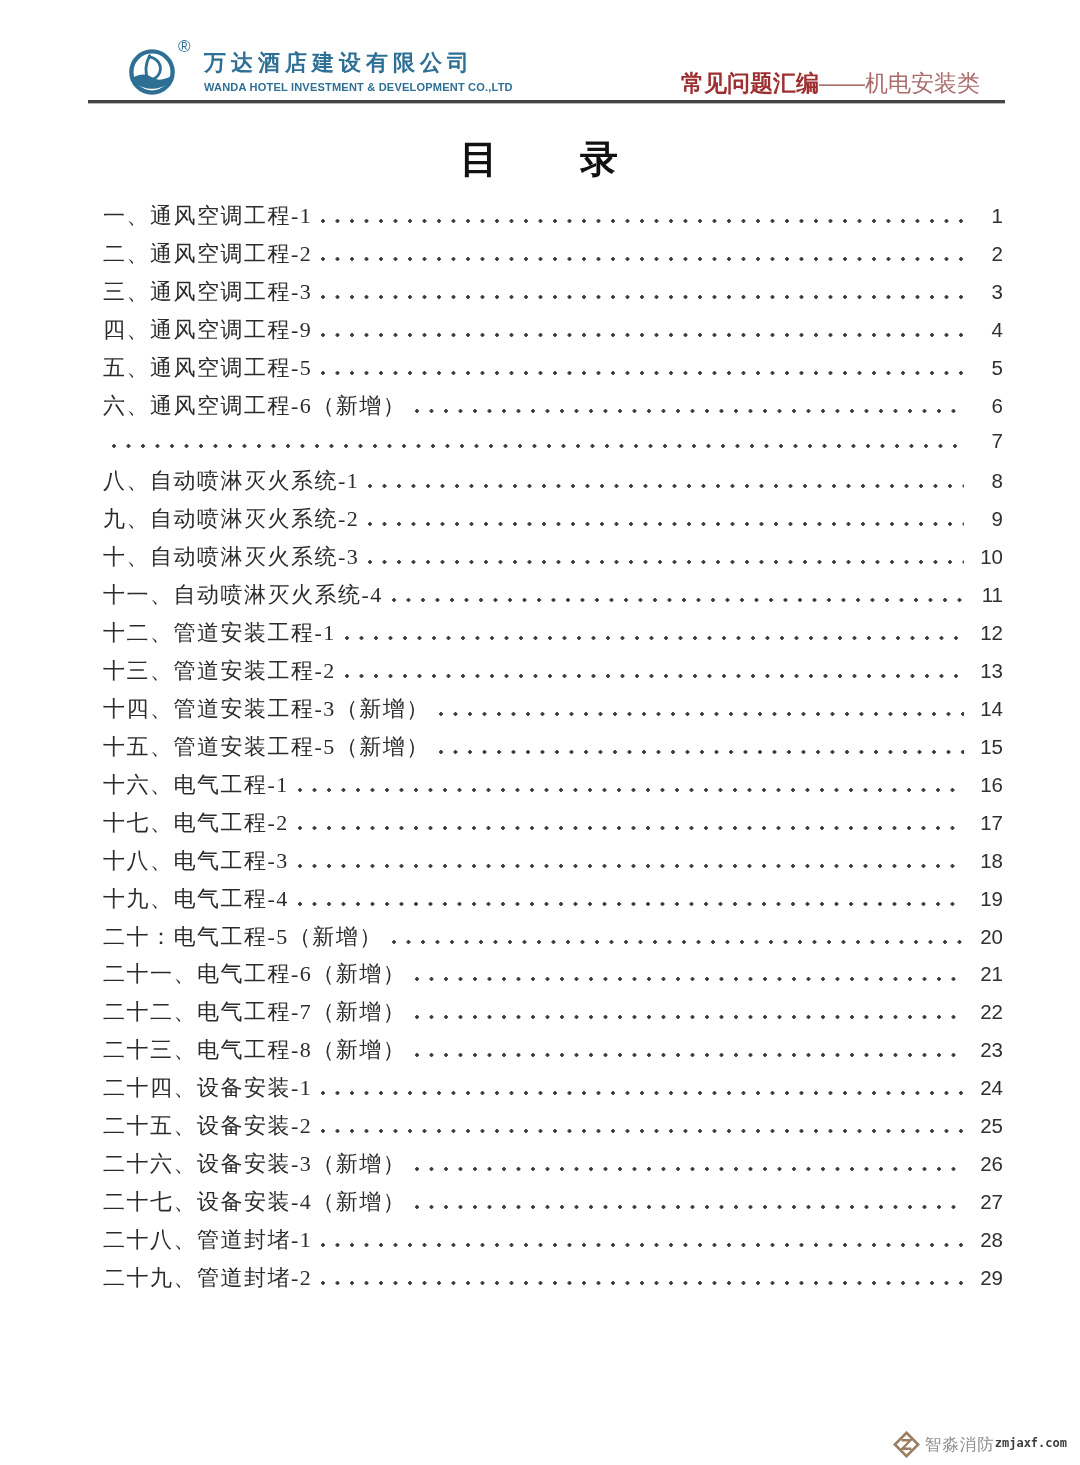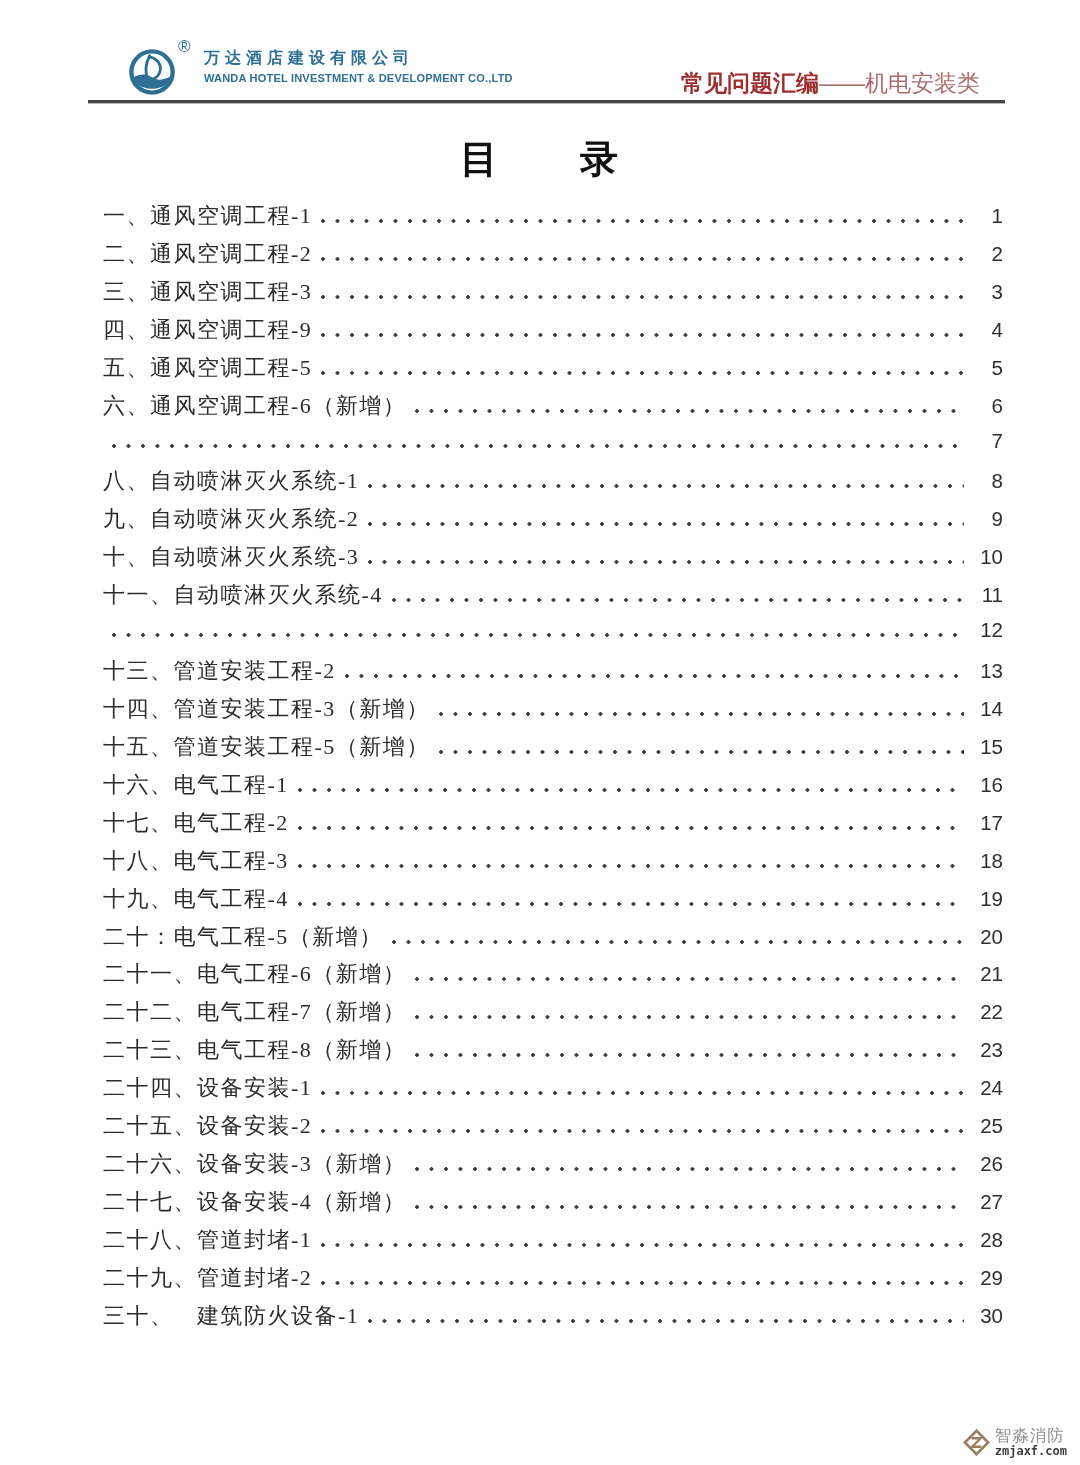--- a/index.html
+++ b/index.html
@@ -15,21 +15,21 @@
   .brand{position:absolute;left:128px;top:40px;display:flex;align-items:flex-start;}
   .logo-wrap{position:relative;width:72px;height:58px;}
   .logo-wrap svg.wanda{position:absolute;left:0;top:8px;}
   .reg-mark{
     position:absolute;left:50px;top:-2px;
     color:#2e7095;font-size:17px;line-height:1;
     font-family:"Liberation Sans",sans-serif;
   }
   .names{margin-left:4px;padding-top:8px;}
   .zh-name{
-    color:#2e7095;font-size:16px;font-weight:600;
+    color:#2e7095;font-size:22px;font-weight:600;
     letter-spacing:5px;white-space:nowrap;
     font-family:"Liberation Sans",sans-serif;
   }
   .en-name{
     color:#2e7095;font-size:11.5px;font-weight:600;
     letter-spacing:0.2px;margin-top:3px;white-space:nowrap;
     transform:scaleX(0.96);transform-origin:left;
   }
   .slogan{
     position:absolute;right:100px;top:68px;
@@ -67,21 +67,21 @@
   .toc-row .pg{
     min-width:32px;text-align:right;
     font-size:20.5px;color:#2f2f2f;
     font-family:"Liberation Sans",sans-serif;
   }
   
   .watermark{
     position:absolute;right:13px;bottom:7px;
     display:flex;align-items:center;gap:5px;
   }
-  .wm-text{display:flex;flex-direction:column;line-height:1.05;}
+  .wm-text{display:flex;flex-direction:row;line-height:1.05;text-align:right;}
   .wm-name{color:#8f8f8f;font-size:16.5px;letter-spacing:1px;}
   .wm-domain{
     color:#3d3d3d;font-size:12px;font-weight:bold;
     font-family:"DejaVu Sans Mono",monospace;margin-top:1px;
   }
 </style>
 </head>
 <body>
 
 <div class="page">
@@ -170,20 +170,21 @@
       <span class="pg">10</span>
     </div>
 
     <div class="toc-row">
       <span class="lbl">十一、自动喷淋灭火系统-4</span>
       <span class="leader"></span>
       <span class="pg">11</span>
     </div>
 
     <div class="toc-row">
+      <span class="lbl">十二、管道安装工程-1</span>
       <span class="leader"></span>
       <span class="pg">12</span>
     </div>
 
     <div class="toc-row">
       <span class="lbl">十三、管道安装工程-2</span>
       <span class="leader"></span>
       <span class="pg">13</span>
     </div>
 
@@ -276,25 +277,20 @@
       <span class="leader"></span>
       <span class="pg">28</span>
     </div>
 
     <div class="toc-row">
       <span class="lbl">二十九、管道封堵-2</span>
       <span class="leader"></span>
       <span class="pg">29</span>
     </div>
 
-    <div class="toc-row">
-      <span class="lbl">三十、　建筑防火设备-1</span>
-      <span class="leader"></span>
-      <span class="pg">30</span>
-    </div>
   </main>
 
   <div class="watermark">
     <svg width="27" height="27" viewBox="0 0 24 24" aria-hidden="true">
       <path d="M12 1.6 L22.4 12 L12 22.4 L1.6 12 Z" fill="none" stroke="#9b7f62" stroke-width="2.4"></path>
       <path d="M7.6 8.2 L15.6 8.2 L8.2 15.8 L16.4 15.8" fill="none" stroke="#9b7f62" stroke-width="2.1"></path>
     </svg>
     <div class="wm-text">
       <span class="wm-name">智淼消防</span>
       <span class="wm-domain">zmjaxf.com</span>

